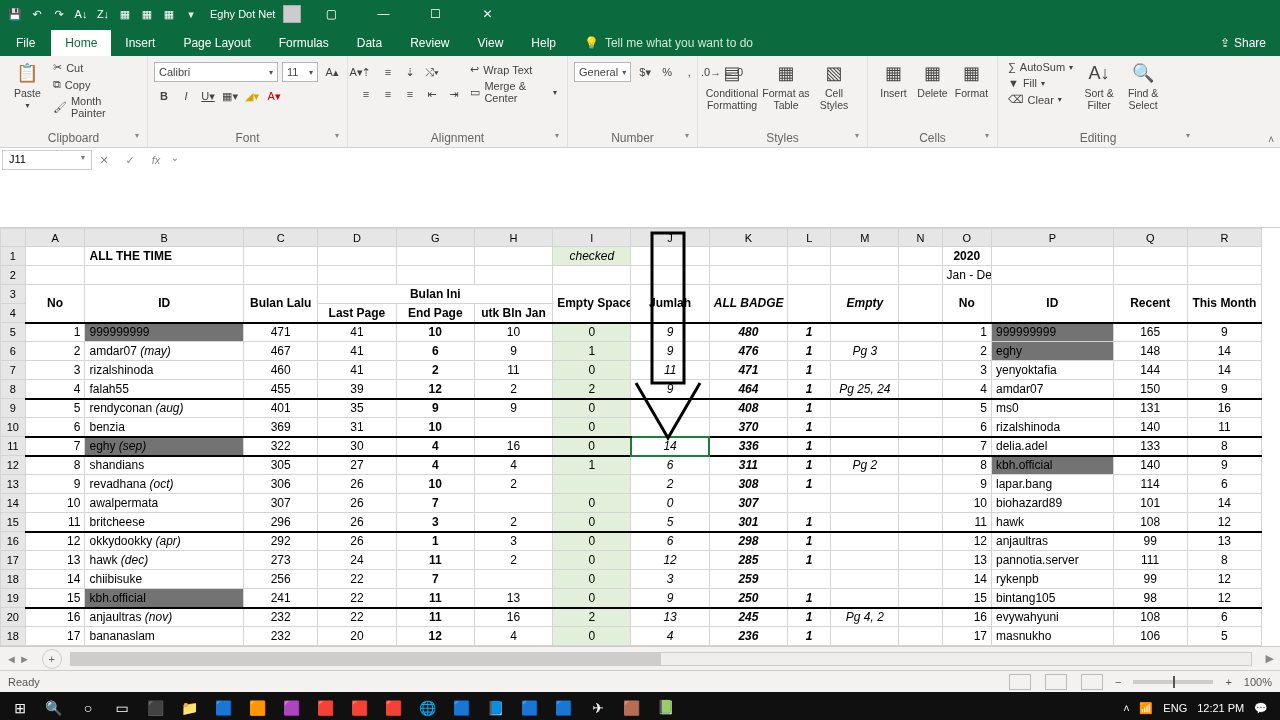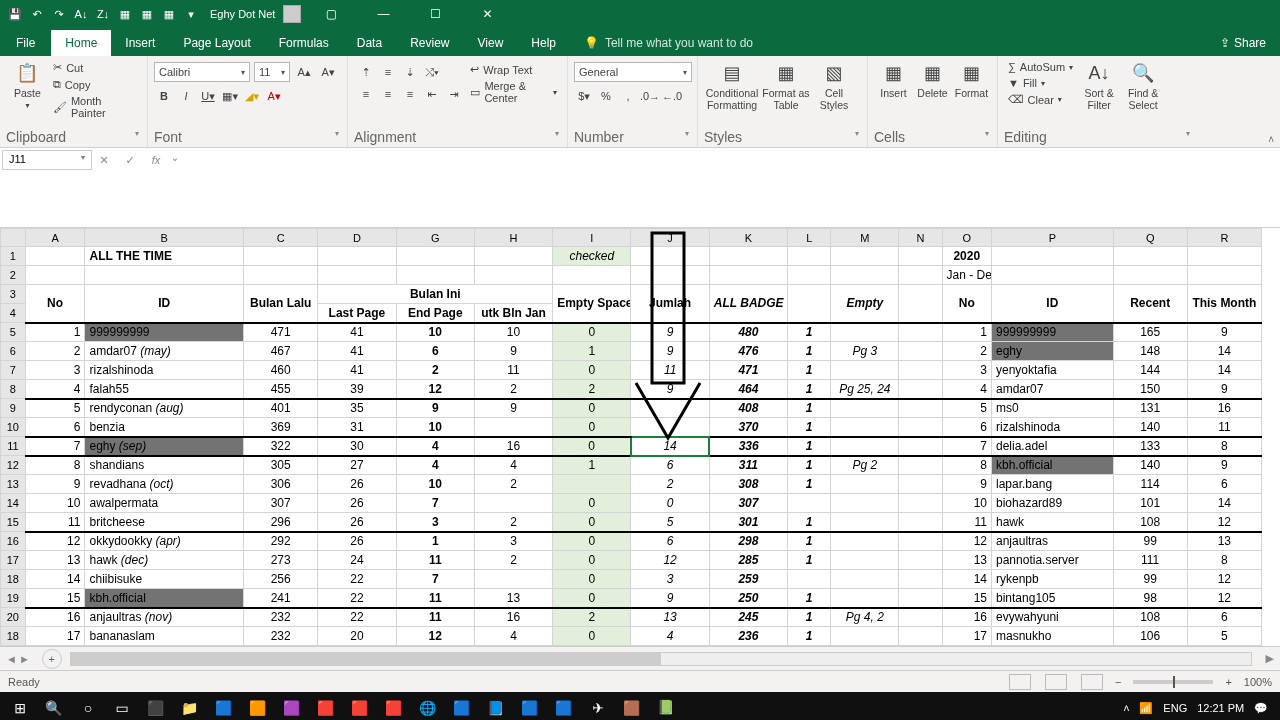--- a/index.html
+++ b/index.html
@@ -16,21 +16,21 @@
   .ribbon-tabs { height:28px; background:#0b6a3e; display:flex; align-items:flex-end; color:#fff; font-size:12px; }
   .ribbon-tab { padding:6px 14px; cursor:pointer; }
   .ribbon-tab.active { background:#fff; color:#0b6a3e; }
   .ribbon-tab.file { background:#0b6a3e; color:#fff; padding:6px 16px; }
   .ribbon-tabs .tell { display:flex; align-items:center; gap:6px; padding:6px 14px; color:#cfe8da; }
   .ribbon-tabs .share { margin-left:auto; padding:6px 14px; display:flex; align-items:center; gap:4px; }
   
   .ribbon { height:92px; background:#f3f2f1; border-bottom:1px solid #d0d0d0; display:flex; position:relative; font-size:11px; color:#444; }
   .rgroup { border-right:1px solid #e0e0e0; display:flex; flex-direction:column; padding:2px 6px 0 6px; }
   .rgroup-body { flex:1; display:flex; align-items:flex-start; }
-  .rgroup-label { text-align:left; font-size:14px; color:#666; padding:2px 0; position:relative; }
+  .rgroup-label { text-align:center; font-size:12px; color:#666; padding:2px 0; position:relative; }
   .rgroup-label::after { content:"▾"; position:absolute; right:2px; font-size:8px; color:#888; }
   .btn-stack { display:flex; flex-direction:column; gap:2px; padding:2px; }
   .small-row { display:flex; align-items:center; gap:4px; padding:1px 2px; }
   .big-btn { width:44px; display:flex; flex-direction:column; align-items:center; gap:2px; padding:4px 2px; font-size:10.5px; text-align:center; line-height:1.1; }
   .big-icon { width:28px; height:24px; display:flex; align-items:center; justify-content:center; font-size:18px; }
   .combo { height:20px; border:1px solid #b6b6b6; background:#fff; padding:0 4px; display:flex; align-items:center; justify-content:space-between; font-size:11px; }
   .combo .arr { font-size:8px; color:#555; margin-left:4px; }
   .icon-sq { width:20px; height:20px; border:1px solid transparent; display:flex; align-items:center; justify-content:center; font-size:11px; }
   .ribbon-collapse { position:absolute; right:6px; bottom:2px; font-size:10px; color:#666; }
   
@@ -145,21 +145,21 @@
             <span>Month Painter</span>
           </div>
       </div>
     </div>
     <div class="rgroup-label">Clipboard</div>
   </div>
 
   <div class="rgroup" style="width:200px">
     <div class="rgroup-body" style="flex-direction:column;gap:4px;padding-top:4px;">
       <div style="display:flex;gap:4px;">
-        <div class="combo" style="width:96px">
+        <div class="combo" style="width:124px">
             <span>Calibri</span>
             <span class="arr">▾</span>
           </div>
         <div class="combo" style="width:36px">
             <span>11</span>
             <span class="arr">▾</span>
           </div>
         <span class="icon-sq">A▴</span>
         <span class="icon-sq">A▾</span>
       </div>
@@ -201,21 +201,21 @@
             <span>▭</span>
             <span>Merge &amp; Center</span>
             <span style="font-size:8px">▾</span>
           </div>
       </div>
     </div>
     <div class="rgroup-label">Alignment</div>
   </div>
 
   <div class="rgroup" style="width:130px">
-    <div class="rgroup-body" style="flex-direction:column;gap:4px;padding-top:4px">
+    <div class="rgroup-body" style="gap:4px;padding-top:4px">
       <div class="combo" style="width:118px">
           <span>General</span>
           <span class="arr">▾</span>
         </div>
       <div style="display:flex;gap:2px">
         <span class="icon-sq">$▾</span>
         <span class="icon-sq">%</span>
         <span class="icon-sq">,</span>
         <span class="icon-sq">.0→</span>
         <span class="icon-sq">←.0</span>

